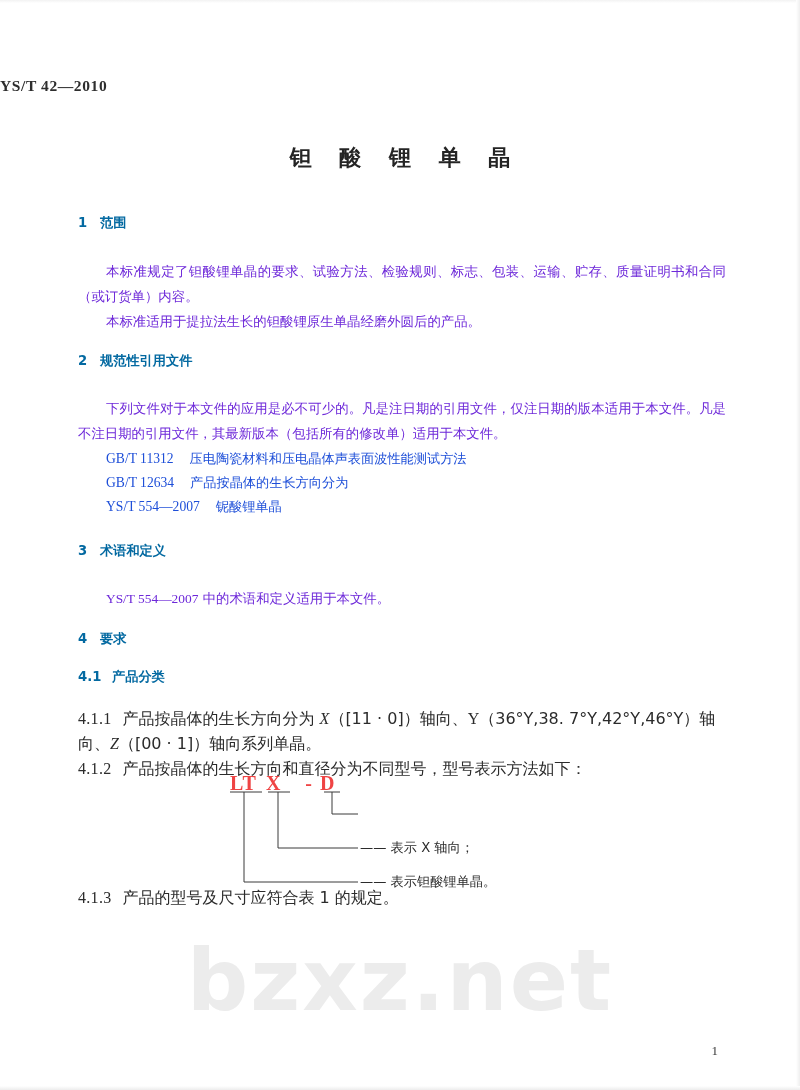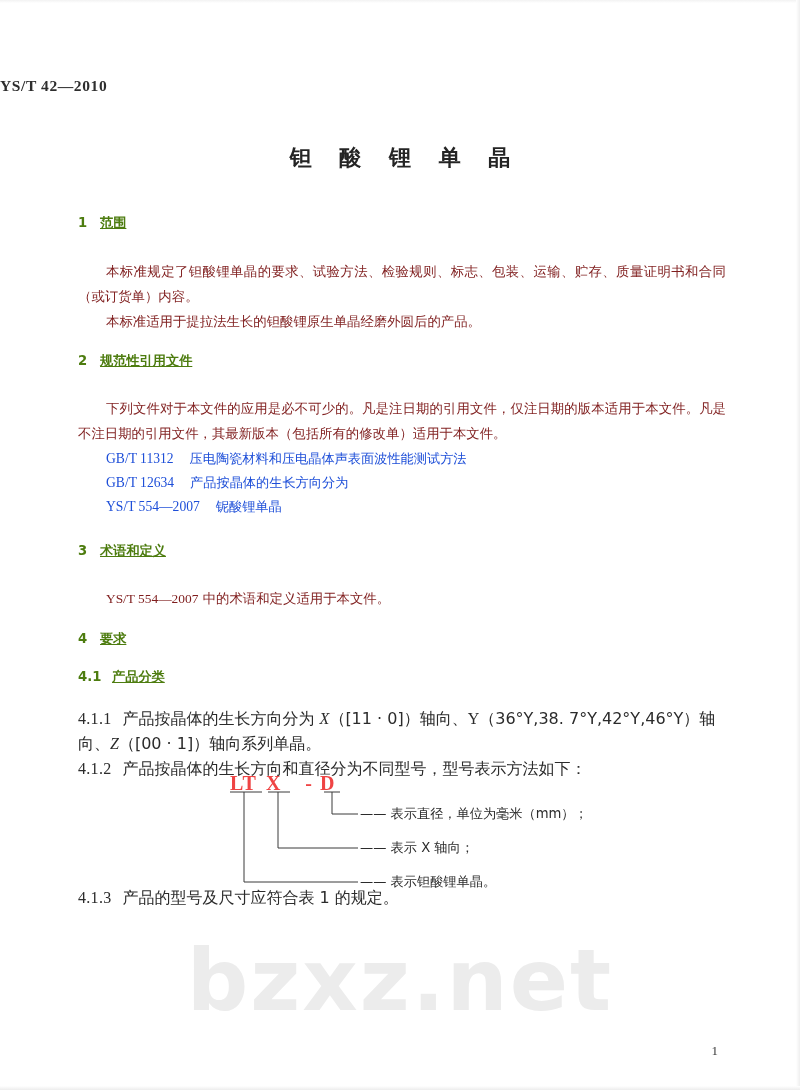--- a/index.html
+++ b/index.html
@@ -78,36 +78,35 @@
   .blk {
     position: absolute;
     left: 78px;
     width: 648px;
     color: #2b2b2b;
   }
   .clause-head {
     font-family: "DejaVu Sans", "Liberation Sans", sans-serif;
     font-weight: bold;
     font-size: 13.2px;
-    color: #4d7c0f;
+    color: #0369a1;
     white-space: nowrap;
-    text-decoration: underline;
   }
   .clause-head .num {
     display: inline-block;
     min-width: 22px;
   }
   .clause-head .num.wide {
     min-width: 34px;
   }
   .body-par {
     font-family: "DejaVu Sans", "Liberation Sans", sans-serif;
     font-size: 13.4px;
     line-height: 25px;
-    color: #7f1d1d;
+    color: #6d28d9;
     text-align: justify;
   }
   .body-par.indent {
     text-indent: 28px;
   }
   .ref-line {
     font-family: "Liberation Serif", "DejaVu Serif", serif;
     font-size: 13.6px;
     line-height: 24px;
     color: #1d4ed8;
@@ -282,21 +281,20 @@
         <line x1="190" y1="20" x2="212" y2="20" stroke="#3a3a3a" stroke-width="1"></line>
         <line x1="246" y1="20" x2="262" y2="20" stroke="#3a3a3a" stroke-width="1"></line>
 
         <polyline points="254,20 254,42 280,42" fill="none" stroke="#3a3a3a" stroke-width="1"></polyline>
 
         <polyline points="200,20 200,76 280,76" fill="none" stroke="#3a3a3a" stroke-width="1"></polyline>
 
         <polyline points="166,20 166,110 280,110" fill="none" stroke="#3a3a3a" stroke-width="1"></polyline>
       </svg>
 
-      <div class="annot annot-1">—— 表示直径，单位为毫米（mm）；</div>
       <div class="annot annot-2">—— 表示 X 轴向；</div>
       <div class="annot annot-3">—— 表示钽酸锂单晶。</div>
     </div>
 
     <div class="blk numbered-par" style="top:885px;">
       <span class="lbl">4.1.3</span><span>产品的型号及尺寸应符合表 1 的规定。</span>
     </div>
 
     <div id="page-number">1</div>
 

